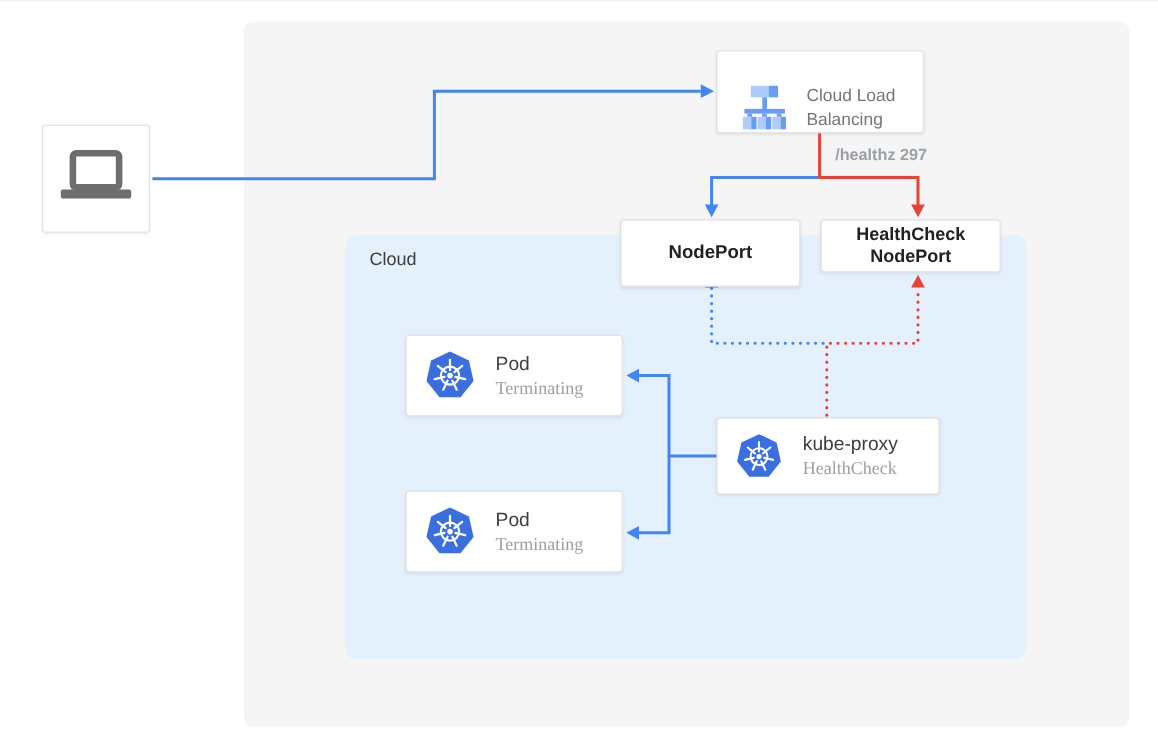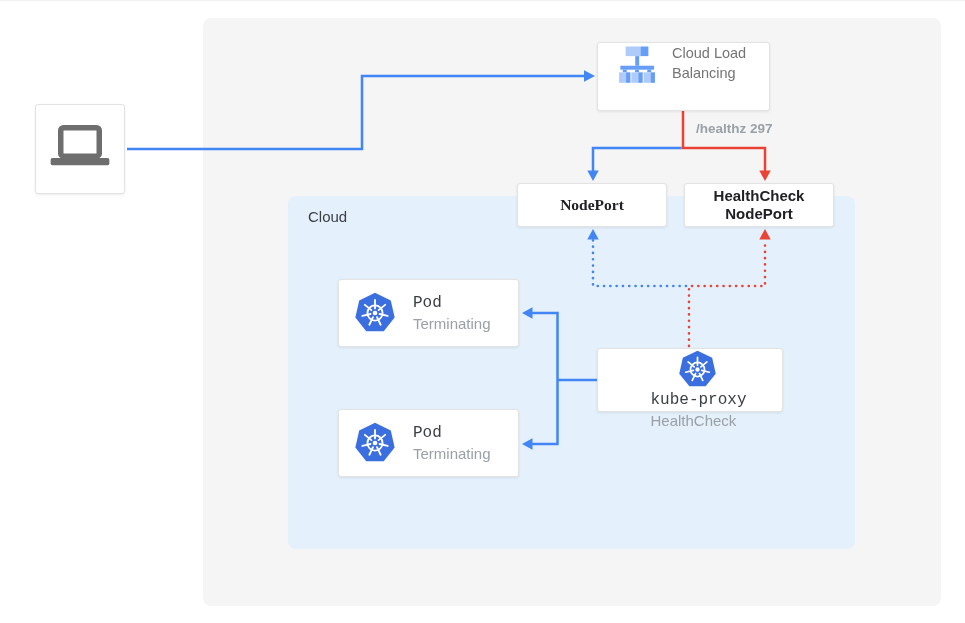--- a/index.html
+++ b/index.html
@@ -25,47 +25,47 @@
   .node-box {
     background:#ffffff; border:1px solid var(--box-border,#E3E3E3);
     border-radius:3px; box-shadow:0 1px 3px rgba(0,0,0,0.08);
     box-sizing:border-box;
   }
 
   #client-box { left:35px; top:103px; width:90px; height:90px;
     display:flex; align-items:center; justify-content:center; }
 
   #clb-box { left:597px; top:41px; width:173px; height:69px;
-    display:flex; align-items:flex-start; }
+    display:flex; align-items:flex-end; }
   #clb-box .icon-wrap { margin-left:18px; width:42px; height:42px; flex:none; }
   #clb-label { margin-left:14px; font-size:14.5px; line-height:20px;
     color:var(--text-gray,#757575); width:90px; }
 
   #healthz-label { left:696px; top:120px; font-size:13.5px; font-weight:bold;
     color:var(--text-light-gray,#9AA0A6); }
 
   .port-box { display:flex; align-items:center; justify-content:center;
     text-align:center; font-weight:bold; color:var(--text-dark,#202124); }
-  #nodeport-box { left:517px; top:182px; width:150px; height:44px; font-size:15.5px;font-family:Liberation Serif, serif; }
+  #nodeport-box { left:517px; top:182px; width:150px; height:56px; font-size:15.5px; }
   #hc-box { left:684px; top:182px; width:150px; height:44px;
     font-size:15px; line-height:18px; }
   #hc-box span { display:block; width:110px; }
 
   .k8s-box { display:flex; align-items:center; }
   .k8s-box .icon-wrap { flex:none; }
-  .k8s-title { font-size:16px; color:var(--text-medium,#3C4043); line-height:21px;font-family:Liberation Mono, monospace; }
-  .k8s-sub { font-size:15px; color:var(--text-light-gray,#9AA0A6); line-height:20px; }
+  .k8s-title { font-size:16px; color:var(--text-medium,#3C4043); line-height:21px; }
+  .k8s-sub { font-size:15px; color:var(--text-light-gray,#9AA0A6); line-height:20px;font-family:Liberation Serif, serif; }
 
   #pod1-box, #pod2-box { left:338px; width:181px; height:68px; }
   #pod1-box { top:278px; }
   #pod2-box { top:408px; }
   #pod1-box .icon-wrap, #pod2-box .icon-wrap { margin-left:15px; width:42px; height:44px; }
   #pod1-box .txt, #pod2-box .txt { margin-left:17px; }
 
-  #kubeproxy-box { left:597px; top:347px; width:186px; height:64px;flex-direction:column; }
+  #kubeproxy-box { left:597px; top:347px; width:186px; height:64px; }
   #kubeproxy-box .icon-wrap { margin-left:15px; width:39px; height:41px; }
   #kubeproxy-box .txt { margin-left:17px; }
 
   #connector-layer { left:0; top:0; width:965px; height:623px; pointer-events:none; }
   .ln-blue { stroke:var(--blue,#4285F4); fill:none; stroke-width:2.5px; }
   .ln-red  { stroke:var(--red,#EA4335);  fill:none; stroke-width:2.5px; }
   .dotted  { stroke-width:2.6px; stroke-dasharray:0.1 6.2; stroke-linecap:round; }
   .ah-blue { fill:var(--blue,#4285F4); stroke:none; }
   .ah-red  { fill:var(--red,#EA4335);  stroke:none; }
 

